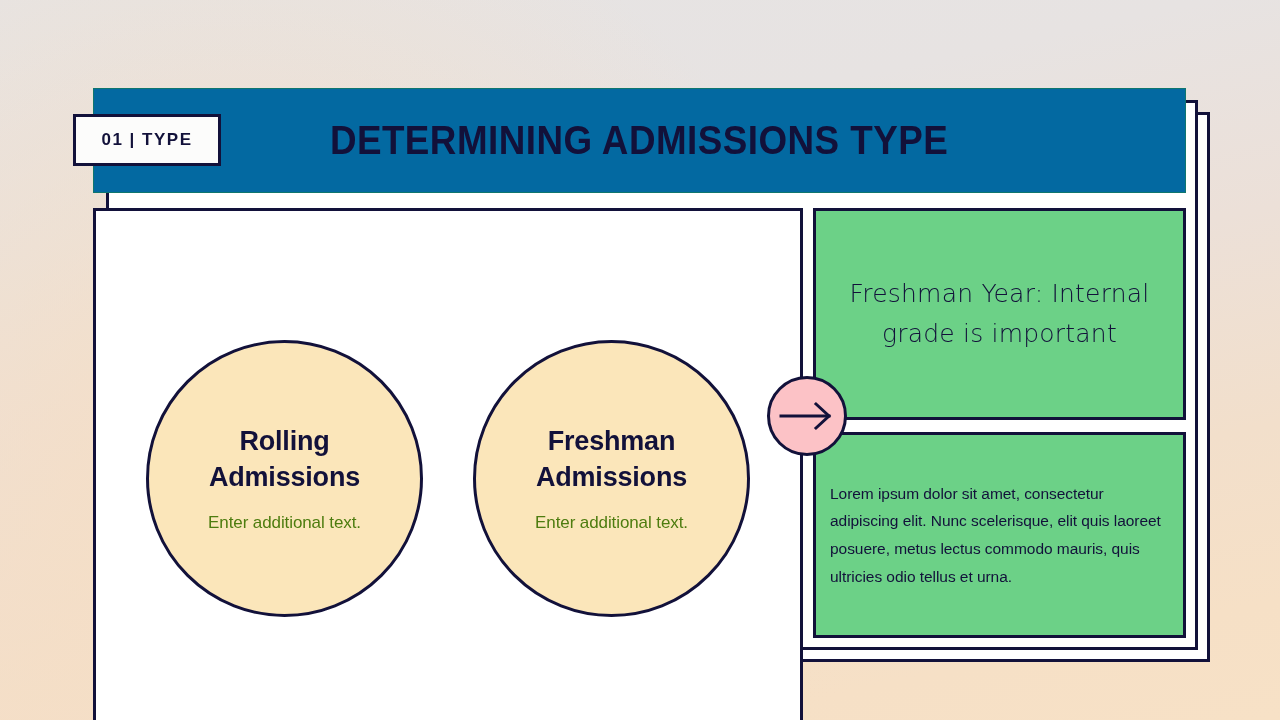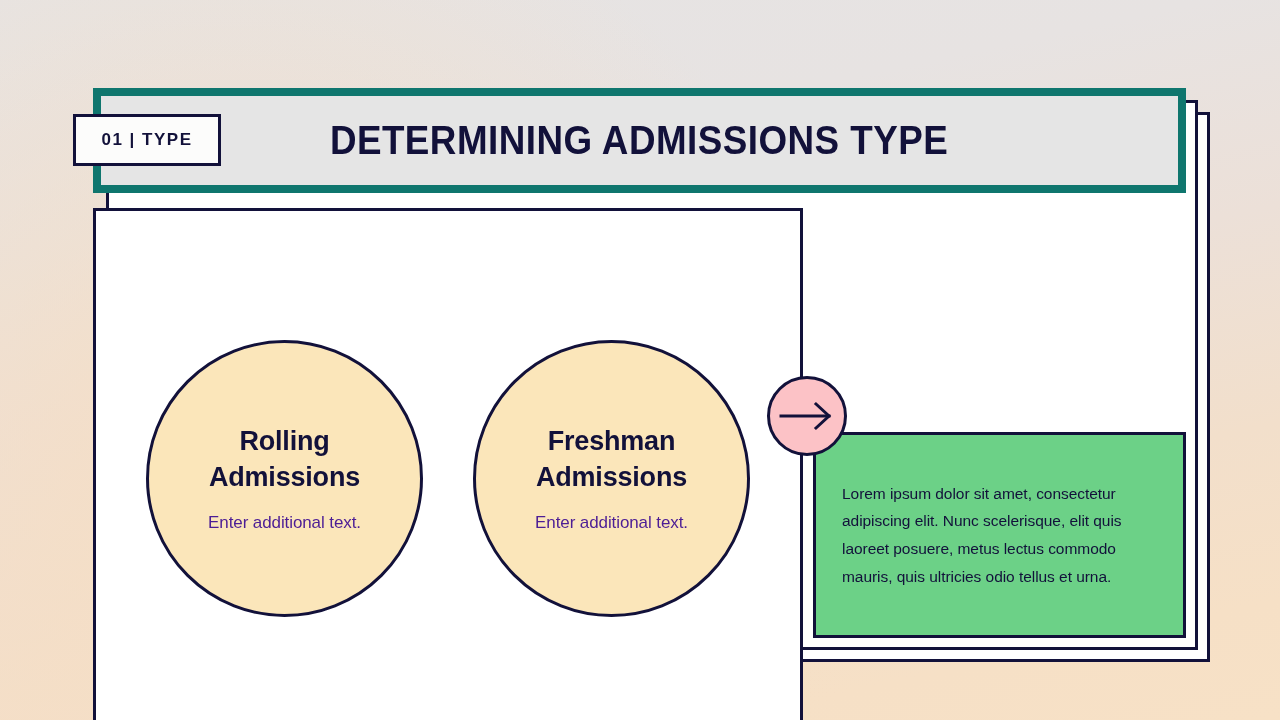--- a/index.html
+++ b/index.html
@@ -45,22 +45,22 @@
     position: absolute;
     left: 93px; top: 88px;
     width: 1093px; height: 550px;
   }
 
   
   .header-bar {
     position: absolute;
     left: 0; top: 0;
     width: 1093px; height: 105px;
-    background: #e5e5e5;
-    border: 8px solid #0f766e;
+    background: #0369a1;
+    border: 1px solid #0f766e;
     display: flex;
     align-items: center;
     justify-content: center;
   }
   .header-title {
     font-family: "Liberation Sans Narrow", "Liberation Sans", sans-serif;
     font-weight: 700;
     font-size: 40px;
     letter-spacing: 0.5px;
     color: #12113a;
@@ -127,21 +127,21 @@
     font-size: 27px;
     line-height: 1.35;
     color: #12113a;
     letter-spacing: -0.2px;
   }
   .bubble-sub {
     margin-top: 18px;
     font-family: "Liberation Sans", sans-serif;
     font-weight: 400;
     font-size: 17px;
-    color: #4c1d95;
+    color: #4d7c0f;
     letter-spacing: -0.1px;
   }
 
   
   .right-col {
     position: absolute;
     left: 720px; top: 0;
     width: 373px; height: 430px;
   }
   .green-box {
@@ -166,21 +166,21 @@
     line-height: 1.62;
     color: #12113a;
     text-align: center;
     letter-spacing: 0.2px;
   }
   .green-bottom {
     top: 224px;
     height: 206px;
     display: flex;
     align-items: center;
-    padding: 0 26px;
+    padding: 0 14px;
   }
   .green-bottom-text {
     font-family: "Liberation Sans", sans-serif;
     font-weight: 400;
     font-size: 15.5px;
     line-height: 1.78;
     color: #12113a;
     text-align: left;
     letter-spacing: -0.05px;
   }
@@ -240,20 +240,23 @@
 
     <div class="arrow-node">
       <svg width="56" height="30" viewBox="0 0 56 30" aria-hidden="true">
         <path d="M2 15 H50" stroke="#12113a" stroke-width="3" fill="none" stroke-linecap="square"></path>
         <path d="M37 3 L50 15 L37 27" stroke="#12113a" stroke-width="3" fill="none" stroke-linecap="square" stroke-linejoin="miter"></path>
       </svg>
     </div>
 
     <div class="right-col">
 
+      <div class="green-box green-top">
+        <div class="green-top-text">Freshman Year: Internal grade is important</div>
+      </div>
 
       <div class="green-box green-bottom">
         <div class="green-bottom-text">Lorem ipsum dolor sit amet, consectetur adipiscing elit. Nunc scelerisque, elit quis laoreet posuere, metus lectus commodo mauris, quis ultricies odio tellus et urna.</div>
       </div>
 
     </div>
 
   </div>
 </div>
 

